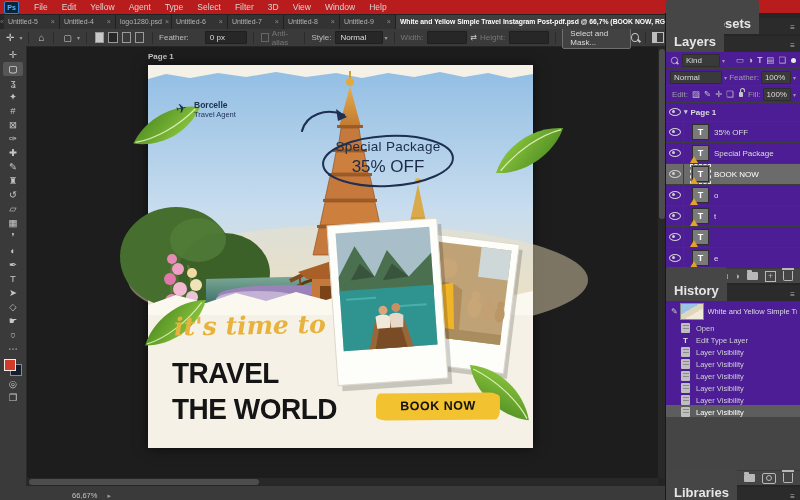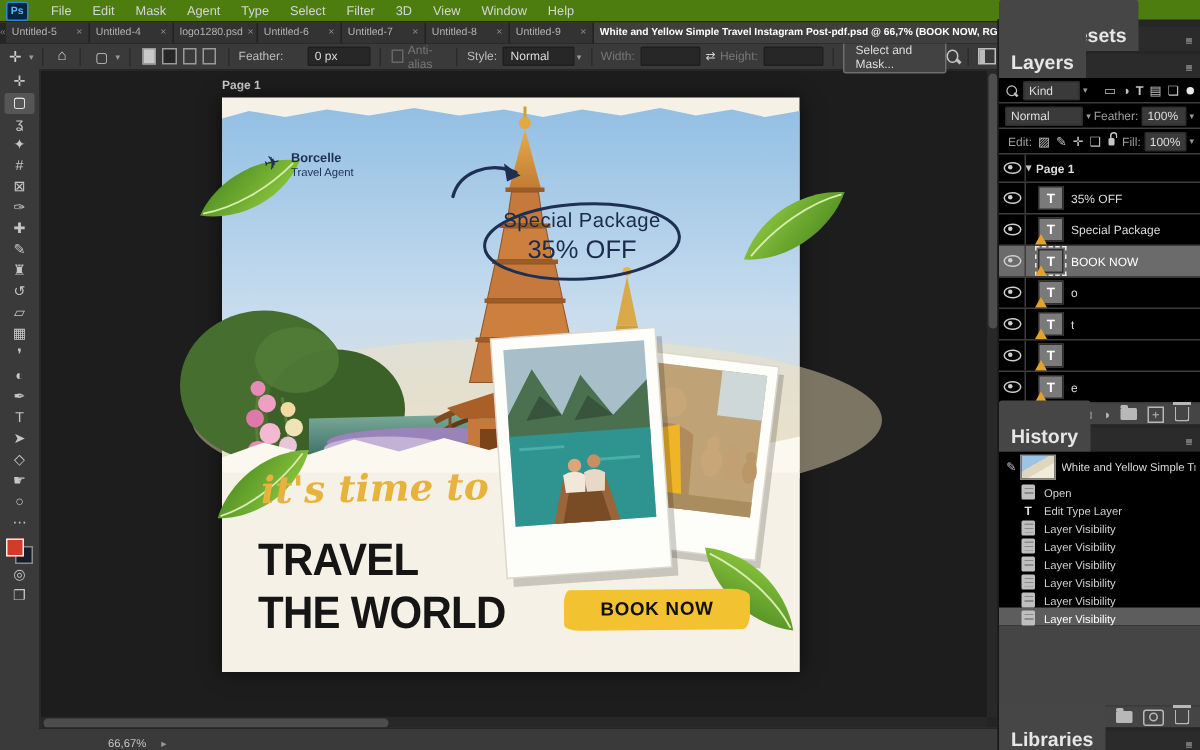--- a/index.html
+++ b/index.html
@@ -1,19 +1,19 @@
 <!DOCTYPE html>
 <html><head>
 <meta charset="utf-8">
 <style>
   html,body{margin:0;padding:0;background:#1d1d1d;}
   #app{position:relative;width:800px;height:500px;overflow:hidden;background:#1d1d1d;
        font-family:"Liberation Sans",sans-serif;color:#ccc;-webkit-font-smoothing:antialiased;}
   
-  .menubar{position:absolute;left:0;top:0;right:0;height:14px;background:#4d7c0f;border-bottom:1px solid #232323;display:flex;align-items:center;padding-left:4px;z-index:30;}
+  .menubar{position:absolute;left:0;top:0;right:0;height:14px;background:#b91c1c;border-bottom:1px solid #232323;display:flex;align-items:center;padding-left:4px;z-index:30;}
   .ps-logo{width:13px;height:11px;border:1px solid #2f86d6;border-radius:2px;background:#06263f;color:#62b2ff;font-size:7px;font-weight:bold;display:flex;align-items:center;justify-content:center;margin-right:8px;}
   .mi{padding:0 7px;font-size:8.5px;color:#d6d6d6;}
   
   .tabbar{position:absolute;left:0;top:14px;right:134px;height:15px;background:#262626;display:flex;align-items:stretch;z-index:25;overflow:hidden;}
   .tab-spacer{width:26px;color:#777;font-size:7px;display:flex;align-items:center;justify-content:center;}
   .tab{flex:0 0 auto;width:47px;background:#333;border-right:1px solid #212121;display:flex;align-items:center;padding:0 4px;font-size:7px;color:#b3b3b3;overflow:hidden;white-space:nowrap;}
   .tab .x{margin-left:auto;color:#8d8d8d;padding-left:3px;}
   .tab.active{width:auto;max-width:292px;background:#3f3f3f;color:#fff;font-weight:bold;font-size:6.8px;}
   
   .optionsbar{position:absolute;left:0;top:29px;right:0;height:17px;background:#3a3a3a;border-bottom:1px solid #262626;display:flex;align-items:center;font-size:8px;color:#bdbdbd;z-index:20;}
@@ -65,21 +65,21 @@
   .statusbar .zoomtxt{margin-left:46px;}
   .statusbar .docbox{margin-left:14px;background:#333;border:1px solid #2a2a2a;padding:0 6px;height:10px;line-height:10px;width:168px;}
   .statusbar .arr{margin-left:10px;color:#9a9a9a;font-size:7px;}
   
   .dock{position:absolute;right:0;top:13px;width:134px;bottom:0;background:#262626;border-left:1px solid #191919;font-size:8px;padding-top:5px;z-index:30;}
   .collapse{position:absolute;right:4px;top:-10px;color:#9a9a9a;font-size:8px;}
   .pstrip{height:16px;background:#2b2b2b;display:flex;align-items:flex-end;position:relative;}
   .ptab{background:#464646;color:#e6e6e6;font-weight:bold;padding:16px 8px 3px;border-radius:2px 2px 0 0;font-size:13px;}
   .pmenu{position:absolute;right:5px;top:5px;color:#b5b5b5;font-size:8px;}
   .panel-gap{height:2px;}
-  .panel-body{background:#000000;}
+  .panel-body{background:#4c1d95;}
   .prow{display:flex;align-items:center;height:16px;padding:0 4px;border-bottom:1px solid #3c3c3c;color:#c9c9c9;}
   .selbox{background:#3a3a3a;border:1px solid #2d2d2d;border-radius:1px;height:11px;display:flex;align-items:center;padding:0 3px;color:#ddd;}
   .flabel{color:#9f9f9f;margin:0 2px;}
   .rowico{color:#c2c2c2;font-size:8.5px;margin:0 2px;}
   .pin{width:5px;height:5px;border-radius:50%;background:#e8e8e8;margin-left:3px;}
   .padlock{width:7px;height:5px;background:#c5c5c5;border-radius:1px;position:relative;margin:0 3px;}
   .padlock::before{content:"";position:absolute;top:-4px;left:1px;width:3px;height:3px;border:1.2px solid #c5c5c5;border-bottom:none;border-radius:3px 3px 0 0;}
   
   .lrow{display:flex;align-items:center;height:20px;border-bottom:1px solid #3d3d3d;color:#dcdcdc;}
   .lrow.group{height:18px;font-weight:bold;}
@@ -117,21 +117,21 @@
 </style>
 </head>
 <body>
 
 <div id="app">
 
   <div class="menubar">
     <div class="ps-logo">Ps</div>
     <span class="mi">File</span>
     <span class="mi">Edit</span>
-    <span class="mi">Mask</span>
+    <span class="mi">Yellow</span>
     <span class="mi">Agent</span>
     <span class="mi">Type</span>
     <span class="mi">Select</span>
     <span class="mi">Filter</span>
     <span class="mi">3D</span>
     <span class="mi">View</span>
     <span class="mi">Window</span>
     <span class="mi">Help</span>
   </div>
 

